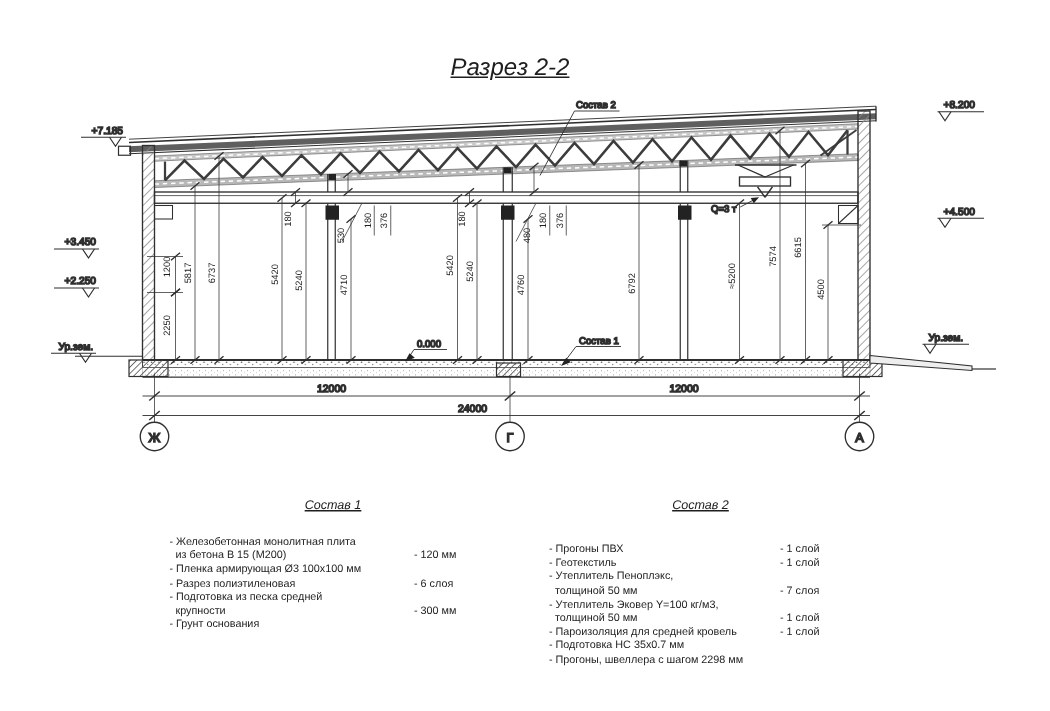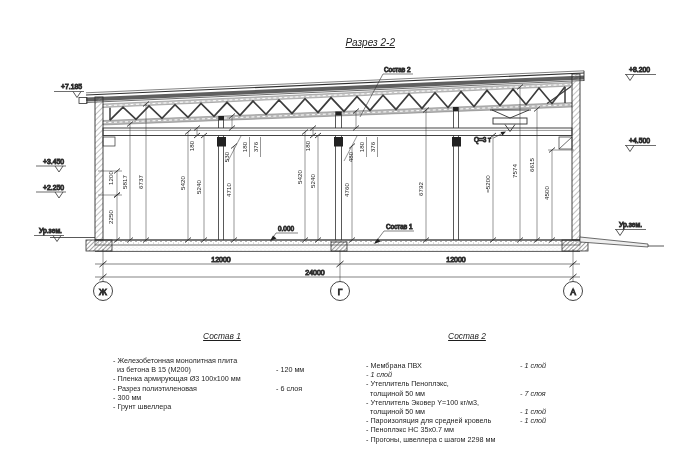--- a/index.html
+++ b/index.html
@@ -1,33 +1,33 @@
 <!DOCTYPE html>
 <html><head>
 <meta charset="utf-8">
 <style>
   html,body{margin:0;padding:0;background:#fff;}
   #page{position:relative;width:700px;height:474px;background:#ffffff;overflow:hidden;
         font-family:"Liberation Sans", sans-serif;color:#1e1e1e;}
-  #title{position:absolute;left:285px;top:37px;width:110px;text-align:right;
-         font-size:10px;font-style:italic;text-decoration:underline;}
+  #title{position:absolute;left:285px;top:37px;width:110px;text-align:center;
+         font-size:16px;font-style:italic;text-decoration:underline;}
   svg text{font-family:"Liberation Sans", sans-serif;fill:#1e1e1e;}
   .lvl{font-size:6.8px;}
   .dimh{font-size:7px;}
   .rdim{font-size:6.2px;}
   .small{font-size:6.4px;}
   .axis{font-size:8.5px;}
   .spec{position:absolute;}
   .spec h3{font-size:8.4px;font-style:italic;font-weight:normal;text-align:center;
            text-decoration:underline;margin:0 0 15px 0;}
   .spec2 h3{margin-bottom:20px;}
   .spec .row{display:flex;align-items:flex-end;font-size:7.2px;line-height:9.2px;}
   .spec .name{white-space:pre-line;flex:1;}
   .spec .val{flex:none;width:55px;}
-  .spec2 .val{width:48px;font-style:italic;}
+  .spec2 .val{width:48px;}
 </style>
 </head>
 <body>
 
 <div id="page">
 
   <div id="title">Разрез 2-2</div>
 
   <svg width="700" height="320" viewBox="0 0 700 320">
     <defs>
@@ -300,54 +300,57 @@
       </div>
     <div class="row">
         <div class="name">- Пленка армирующая Ø3 100x100 мм</div>
         <div class="val"></div>
       </div>
     <div class="row">
         <div class="name">- Разрез полиэтиленовая</div>
         <div class="val">-  6 слоя</div>
       </div>
     <div class="row">
+        <div class="name">- Подготовка из песка средней
+&nbsp;&nbsp;крупности</div>
         <div class="val">- 300 мм</div>
       </div>
     <div class="row">
-        <div class="name">- Грунт швеллера</div>
+        <div class="name">- Грунт основания</div>
         <div class="val"></div>
       </div>
   </div>
 
   
   <div class="spec spec2" style="left:366px;top:331px;width:202px;">
     <h3>Состав 2</h3>
     <div class="row">
-        <div class="name">- Мембрана ПВХ</div>
+        <div class="name">- Прогоны ПВХ</div>
         <div class="val">- 1 слой</div>
       </div>
     <div class="row">
+        <div class="name">- Геотекстиль</div>
         <div class="val">- 1 слой</div>
       </div>
     <div class="row">
         <div class="name">- Утеплитель Пеноплэкс,
 &nbsp;&nbsp;толщиной 50 мм</div>
         <div class="val">- 7 слоя</div>
       </div>
     <div class="row">
         <div class="name">- Утеплитель Эковер Y=100 кг/м3,
 &nbsp;&nbsp;толщиной 50 мм</div>
         <div class="val">- 1 слой</div>
       </div>
     <div class="row">
         <div class="name">- Пароизоляция для средней кровель</div>
         <div class="val">- 1 слой</div>
       </div>
     <div class="row">
-        <div class="name">- Пеноплэкс НС 35x0.7 мм</div>
+        <div class="name">- Подготовка НС 35x0.7 мм</div>
         <div class="val"></div>
       </div>
     <div class="row">
         <div class="name">- Прогоны, швеллера с шагом 2298 мм</div>
         <div class="val"></div>
       </div>
   </div>
 
 </div>
 

